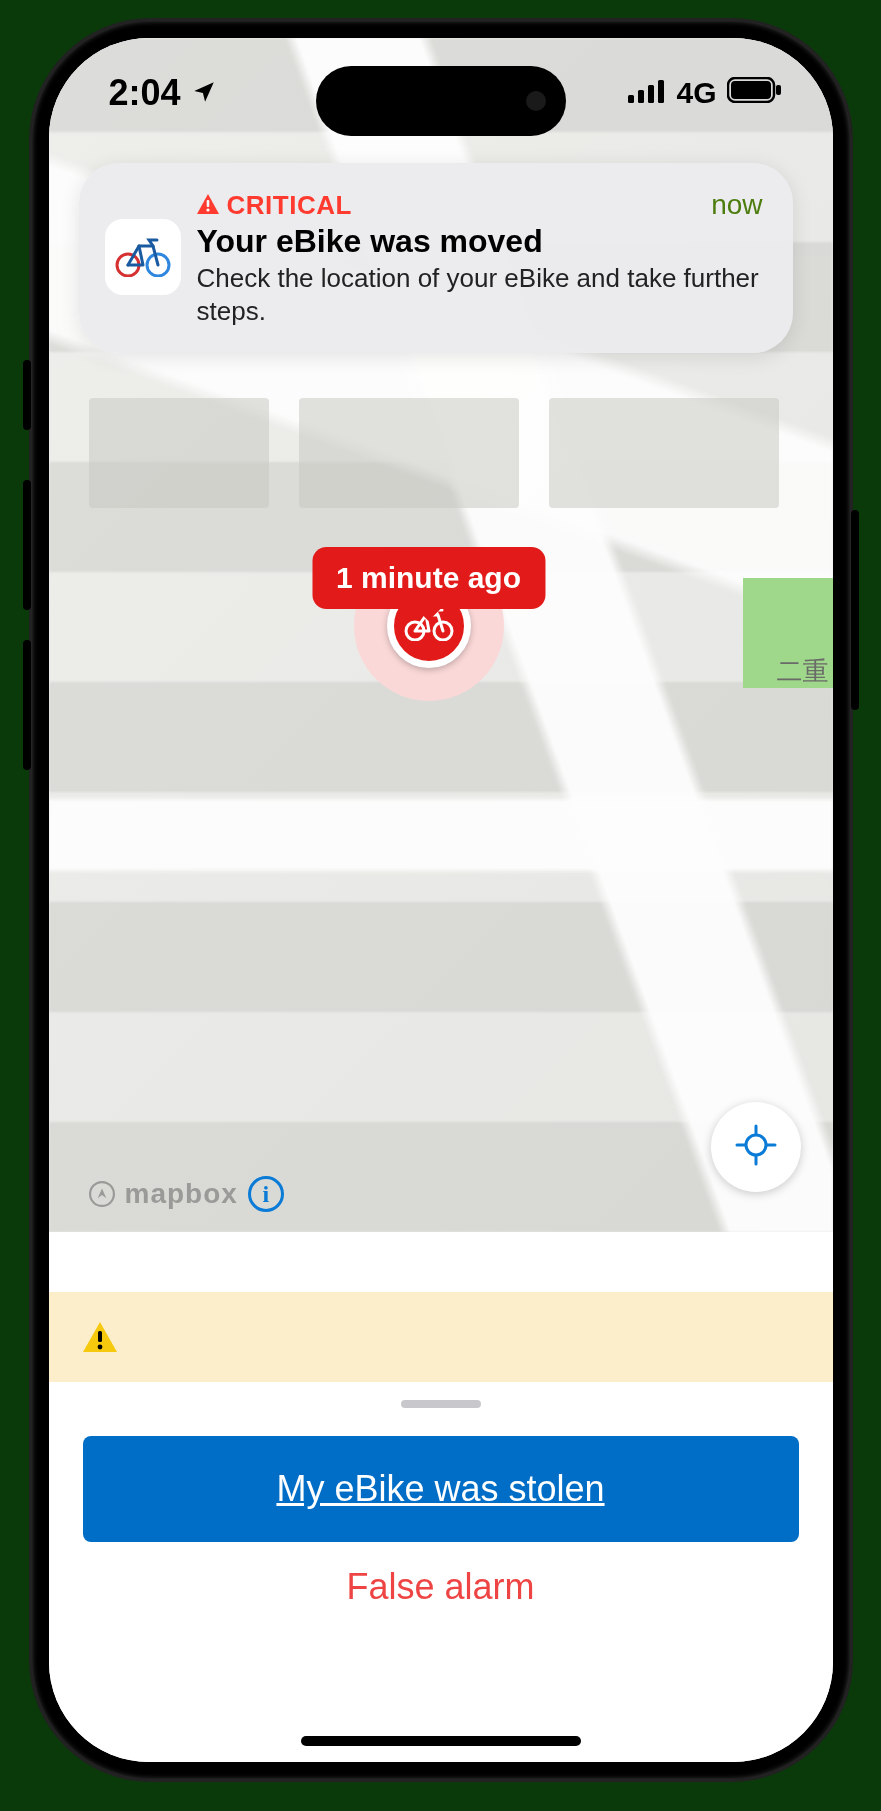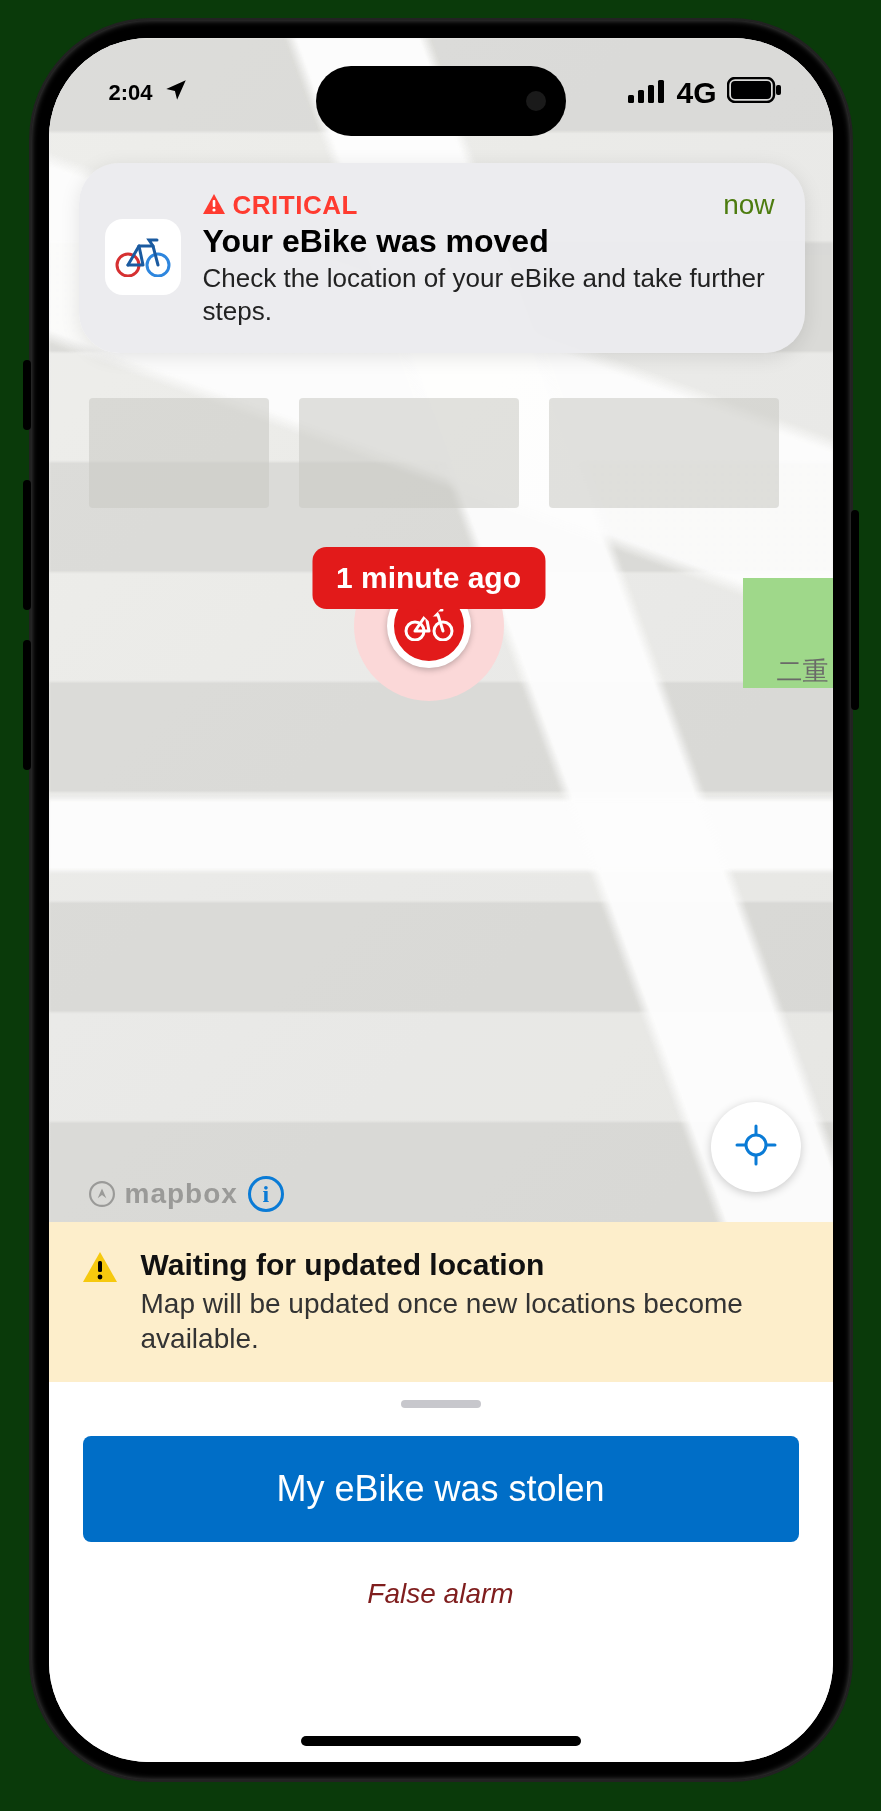--- a/index.html
+++ b/index.html
@@ -65,38 +65,38 @@
     justify-content: space-between;
     align-items: center;
     padding: 0 50px;
     z-index: 40;
     font-weight: 600;
   }
   .status-left {
     display: flex;
     align-items: center;
     gap: 10px;
-    font-size: 22px;
+    font-size: 36px;
     padding-left: 10px;
   }
   .status-right {
     display: flex;
     align-items: center;
     gap: 10px;
     font-size: 30px;
   }
   
   .notif {
     position: absolute;
-    top: 125px; left: 30px; right: 28px;
+    top: 125px; left: 30px; right: 40px;
     background: rgba(235,235,238,0.97);
     border-radius: 40px;
     padding: 26px 30px 26px 26px;
     display: flex;
-    gap: 22px;
+    gap: 16px;
     z-index: 30;
     box-shadow: 0 4px 20px rgba(0,0,0,0.1);
   }
   .notif-icon {
     width: 76px; height: 76px;
     background: #fff;
     border-radius: 18px;
     display: flex;
     align-items: center;
     justify-content: center;
@@ -262,29 +262,29 @@
   }
   .btn-primary {
     width:100%;
     background:#006ec7;
     color:#fff;
     font-size: 36px;
     font-weight:500;
     padding: 32px 0;
     border:none;
     border-radius: 8px;
-    margin-bottom: 36px;
+    margin-bottom: 24px;
+    text-decoration: underline;
   }
   .btn-secondary {
     background:none;
     border:none;
-    color:#7f1d1d;
-    font-size: 28px;
+    color:#ef4444;
+    font-size: 36px;
     font-weight:500;
-    font-style:italic;
   }
   .home-indicator {
     position:absolute;
     bottom: 16px; left:50%;
     transform:translateX(-50%);
     width: 280px; height: 10px;
     background:#000;
     border-radius: 5px;
   }
 </style>
@@ -404,24 +404,20 @@
     </div>
 
     <div class="waiting">
       <span class="waiting-icon">
         <svg width="34" height="30" viewBox="0 0 34 30">
           <path d="M17 0 L34 30 L0 30 Z" fill="#f6c90e"></path>
           <rect x="15" y="9" width="4" height="11" fill="#000" rx="1.5"></rect>
           <circle cx="17" cy="25" r="2.4" fill="#000"></circle>
         </svg>
       </span>
-      <div>
-        <div class="waiting-title">Waiting for updated location</div>
-        <div class="waiting-msg">Map will be updated once new locations become available.</div>
-      </div>
     </div>
 
     <div class="sheet">
       <div class="grabber"></div>
       <button class="btn-primary">My eBike was stolen</button>
       <button class="btn-secondary">False alarm</button>
       <div class="home-indicator"></div>
     </div>
 
   </div>

